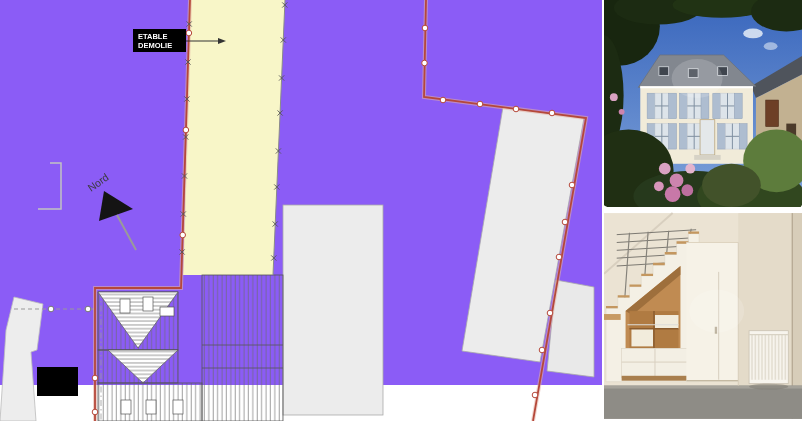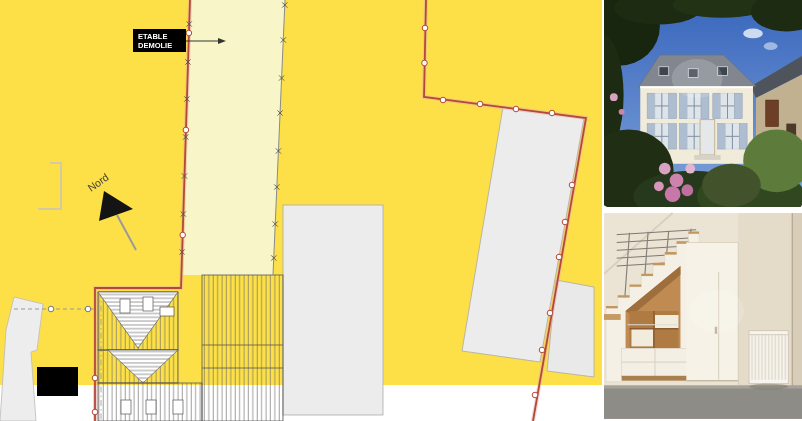--- a/index.html
+++ b/index.html
@@ -1,18 +1,18 @@
 <!DOCTYPE html>
 <html><head>
 <meta charset="utf-8">
 <style>
   html,body{margin:0;padding:0;background:#ffffff;}
   .canvas{position:relative;width:802px;height:421px;background:#fff;overflow:hidden;
           font-family:"Liberation Sans",sans-serif;}
-  .plan{position:absolute;left:0;top:0;width:602px;height:385px;background:#fde047;}
+  .plan{position:absolute;left:0;top:0;width:602px;height:385px;background:#8b5cf6;}
   .photos{position:absolute;left:602px;top:0;width:200px;height:421px;background:#fff;}
   .photo-top{position:absolute;left:2px;top:0;width:198px;height:207px;overflow:hidden;}
   .photo-bottom{position:absolute;left:2px;top:211px;width:198px;height:210px;overflow:hidden;}
   svg{display:block;}
   .lbl-text{font-family:"Liberation Sans",sans-serif;font-weight:bold;font-size:7.5px;fill:#fff;}
   .nord-text{font-family:"Liberation Sans",sans-serif;font-size:10.5px;fill:#3a3a3a;}
 </style>
 </head>
 <body>
 

